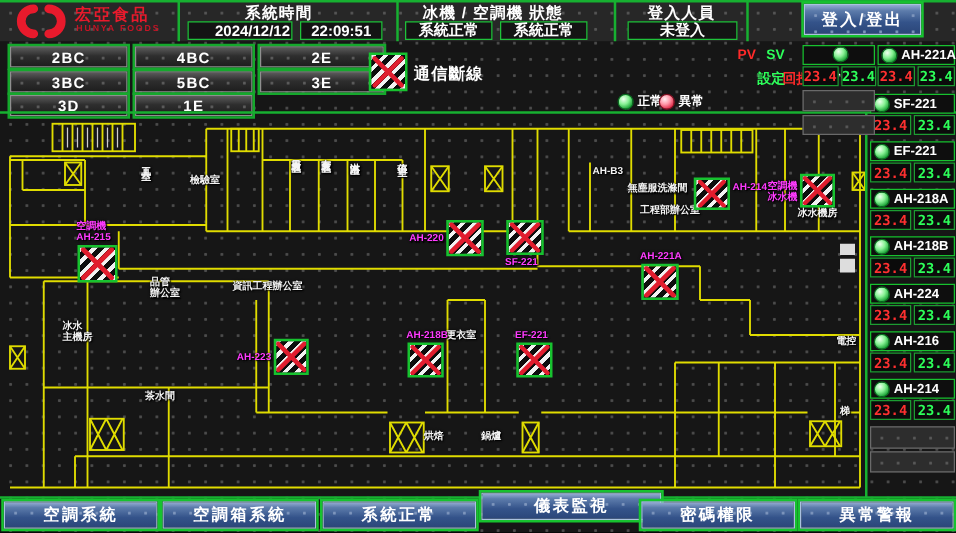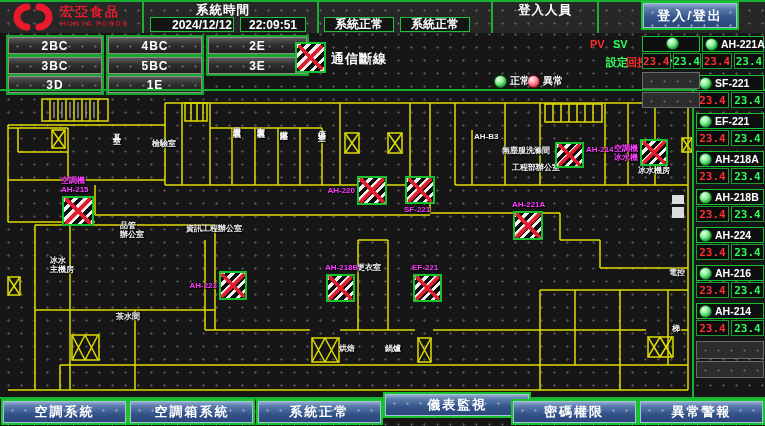--- a/index.html
+++ b/index.html
@@ -69,24 +69,26 @@
 
   <div class="abs vsep" style="left:142px;"></div>
   <div class="abs vsep" style="left:317px;"></div>
   <div class="abs vsep" style="left:491px;"></div>
   <div class="abs vsep" style="left:597px;"></div>
 
   <div class="abs hlabel" style="left:196px;top:2px;">系統時間</div>
   <div class="abs sbox" style="left:150px;top:17px;width:84px;height:15px;padding-left:20px;">2024/12/12</div>
   <div class="abs sbox" style="left:240px;top:17px;width:66px;height:15px;">22:09:51</div>
 
+  <div class="abs hlabel" style="left:338px;top:2px;">冰機 / 空調機 狀態</div>
   <div class="abs sbox" style="left:324px;top:17px;width:70px;height:15px;">系統正常</div>
   <div class="abs sbox" style="left:400px;top:17px;width:70px;height:15px;">系統正常</div>
 
   <div class="abs hlabel" style="left:518px;top:2px;">登入人員</div>
+  <div class="abs sbox" style="left:502px;top:17px;width:88px;height:15px;">未登入</div>
 
   <button class="abs blue" style="left:643px;top:3px;width:94px;height:25px;">登入/登出</button>
 
   <div id="floors">
       <div class="abs fbtn" style="left: 8px; top: 37px; width: 94px;">2BC</div>
       <div class="abs fbtn" style="left: 108px; top: 37px; width: 94px;">4BC</div>
       <div class="abs fbtn" style="left: 208px; top: 37px; width: 99px;">2E</div>
       <div class="abs fbtn" style="left: 8px; top: 57px; width: 94px;">3BC</div>
       <div class="abs fbtn" style="left: 108px; top: 57px; width: 94px;">5BC</div>
       <div class="abs fbtn" style="left: 208px; top: 57px; width: 99px;">3E</div>

